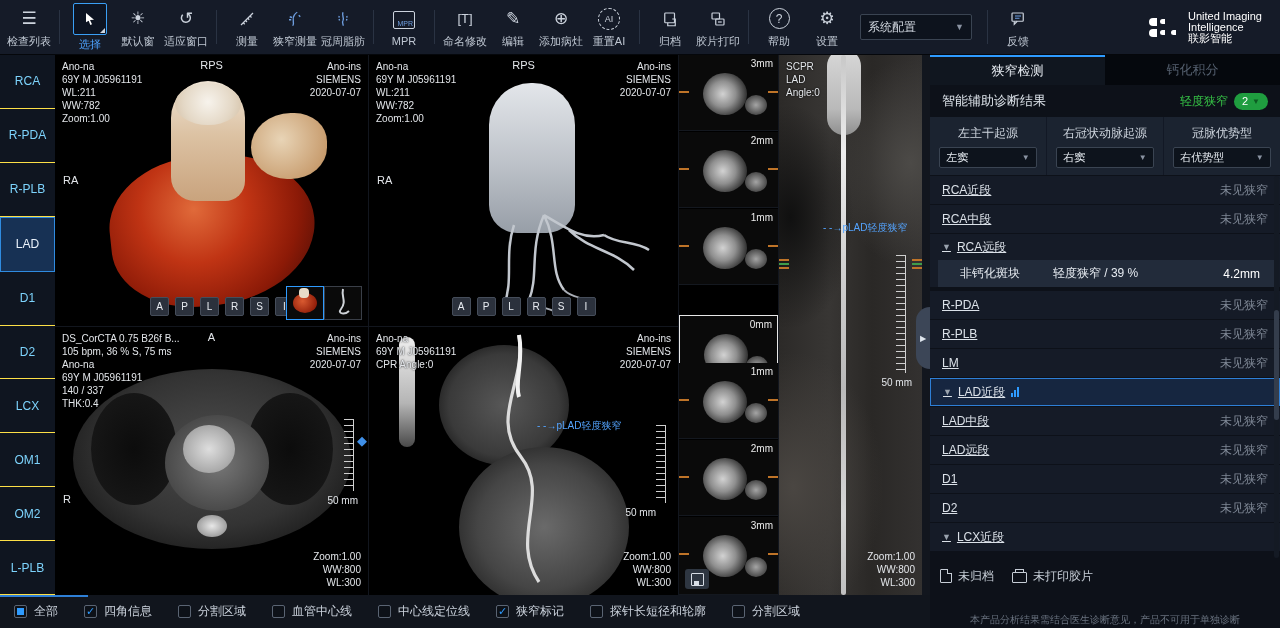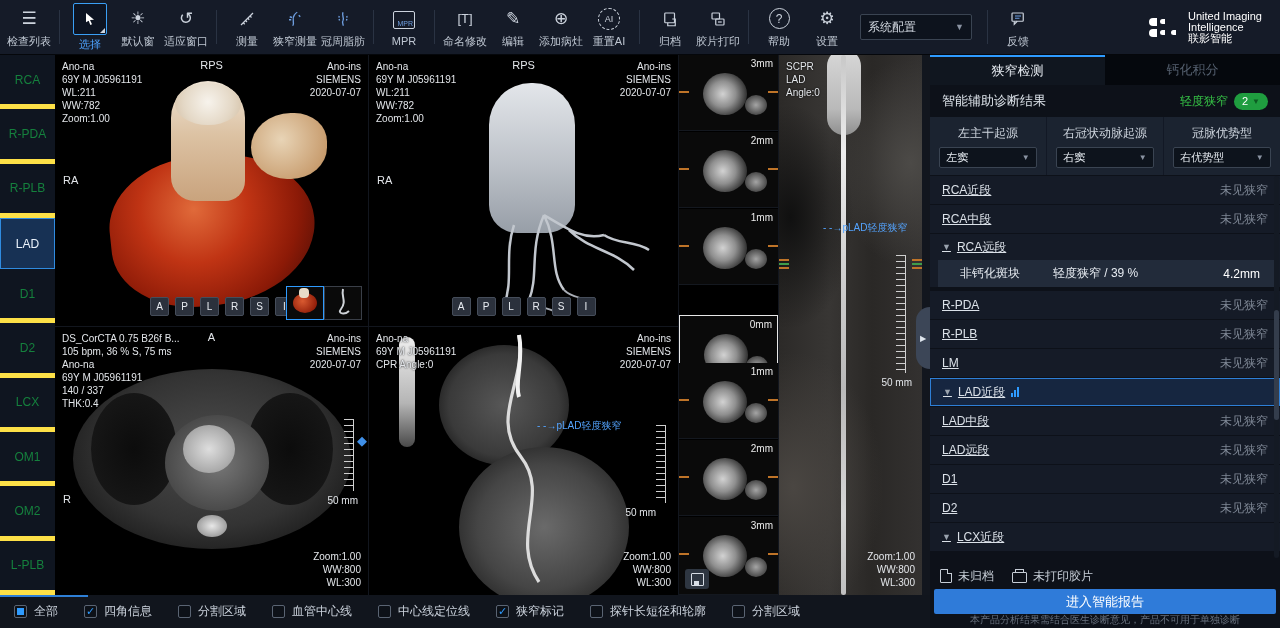--- a/index.html
+++ b/index.html
@@ -20,21 +20,21 @@
   .q-circle{width:19px;height:19px;border:1.5px solid #ccd3dd;border-radius:50%;font-size:12px;display:flex;align-items:center;justify-content:center;}
   .sys-select{display:flex;align-items:center;justify-content:space-between;width:96px;height:24px;background:#0d131d;border:1px solid #3a4452;border-radius:2px;padding:0 7px;margin:0 8px;font-size:12px;color:#d3d9e1;cursor:pointer;}
   .sys-select .caret{font-size:9px;color:#8a93a2;}
   .logo{margin-left:auto;display:flex;align-items:center;gap:8px;padding-right:12px;}
   .logo-mark{display:grid;grid-template-columns:9px 9px 9px;grid-auto-rows:9px;gap:2px;align-items:center;}
   .logo-mark i{background:#fff;border-radius:50% 0 0 50%;display:block;width:8px;height:8px;}
   .logo-mark i.sm{width:5px;height:5px;}
   .logo-text{font-size:11px;line-height:11px;color:#fff;}
   
   .sidebar{position:absolute;left:0;top:55px;width:55px;height:540px;background:#0f1520;display:flex;flex-direction:column;}
-  .side-item{flex:1;display:flex;align-items:center;justify-content:center;font-size:12px;color:#15803d;border-bottom:5px solid #fde047;cursor:pointer;box-sizing:border-box;}
+  .side-item{flex:1;display:flex;align-items:center;justify-content:center;font-size:12px;color:#7dd3fc;border-bottom:1px solid #fde047;cursor:pointer;box-sizing:border-box;}
   .side-item.active{background:#173154;border:1px solid #2f8be0;color:#eaf2fb;}
   
   .main{position:absolute;left:55px;top:55px;width:875px;height:540px;background:#12161e;}
   .vp{position:absolute;background:#000;overflow:hidden;}
   .vp-info{position:absolute;left:7px;top:5px;font-size:10px;line-height:13px;color:#e3e6ea;text-shadow:0 0 2px #000;z-index:5;}
   .vp-inst{position:absolute;right:7px;top:5px;font-size:10px;line-height:13px;color:#e3e6ea;text-align:right;text-shadow:0 0 2px #000;z-index:5;}
   .vp-orient-top{position:absolute;top:4px;left:50%;transform:translateX(-50%);font-size:11px;color:#e3e6ea;z-index:5;}
   .vp-orient-left{position:absolute;left:8px;top:44%;font-size:11px;color:#e3e6ea;z-index:5;}
   .vp-zoom{position:absolute;right:7px;bottom:6px;font-size:10px;line-height:13px;color:#e3e6ea;text-align:right;z-index:5;}
   .axis-row{position:absolute;bottom:10px;display:flex;gap:6px;z-index:6;}
@@ -670,17 +670,16 @@
     <div class="status-row">
       <span class="st-item">
         <span class="page-ico"></span>
         <span>未归档</span>
       </span>
       <span class="st-item">
         <span class="print-ico"></span>
         <span>未打印胶片</span>
       </span>
     </div>
-    <div class="report-btn">进入智能报告</div>
     <div class="disclaimer">本产品分析结果需结合医生诊断意见，产品不可用于单独诊断</div>
   </div>
 
 </div>
 
 </body></html>

